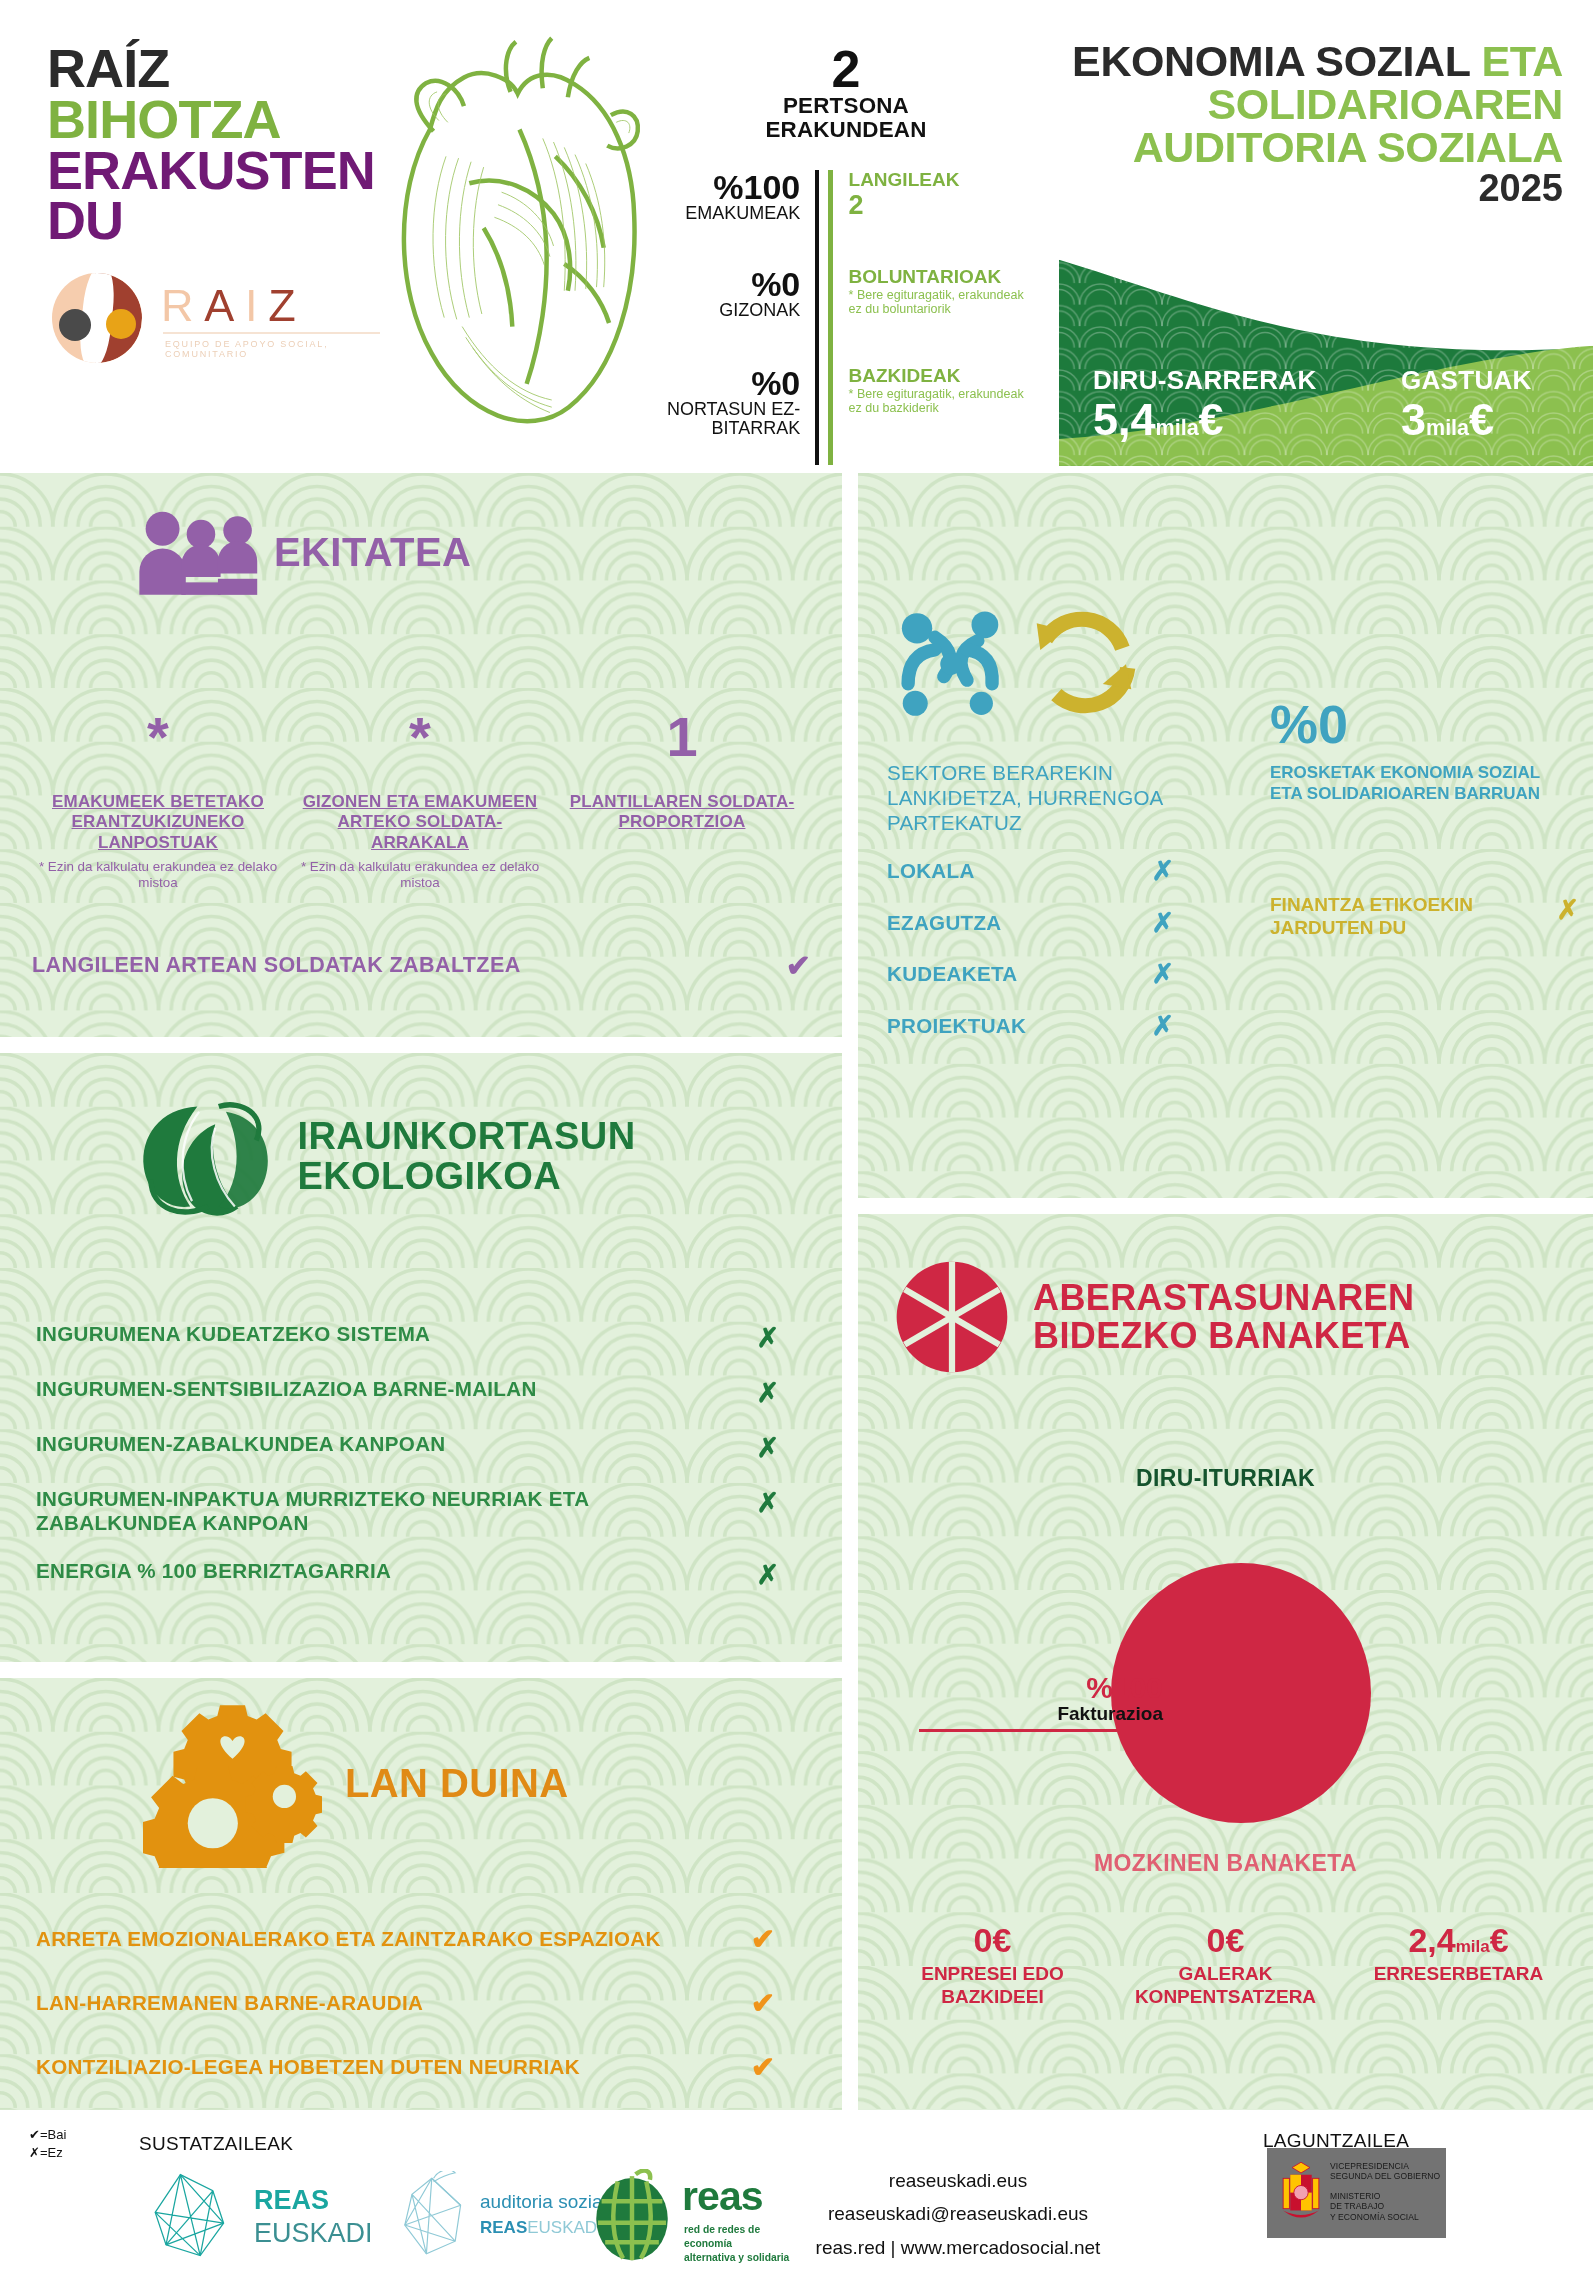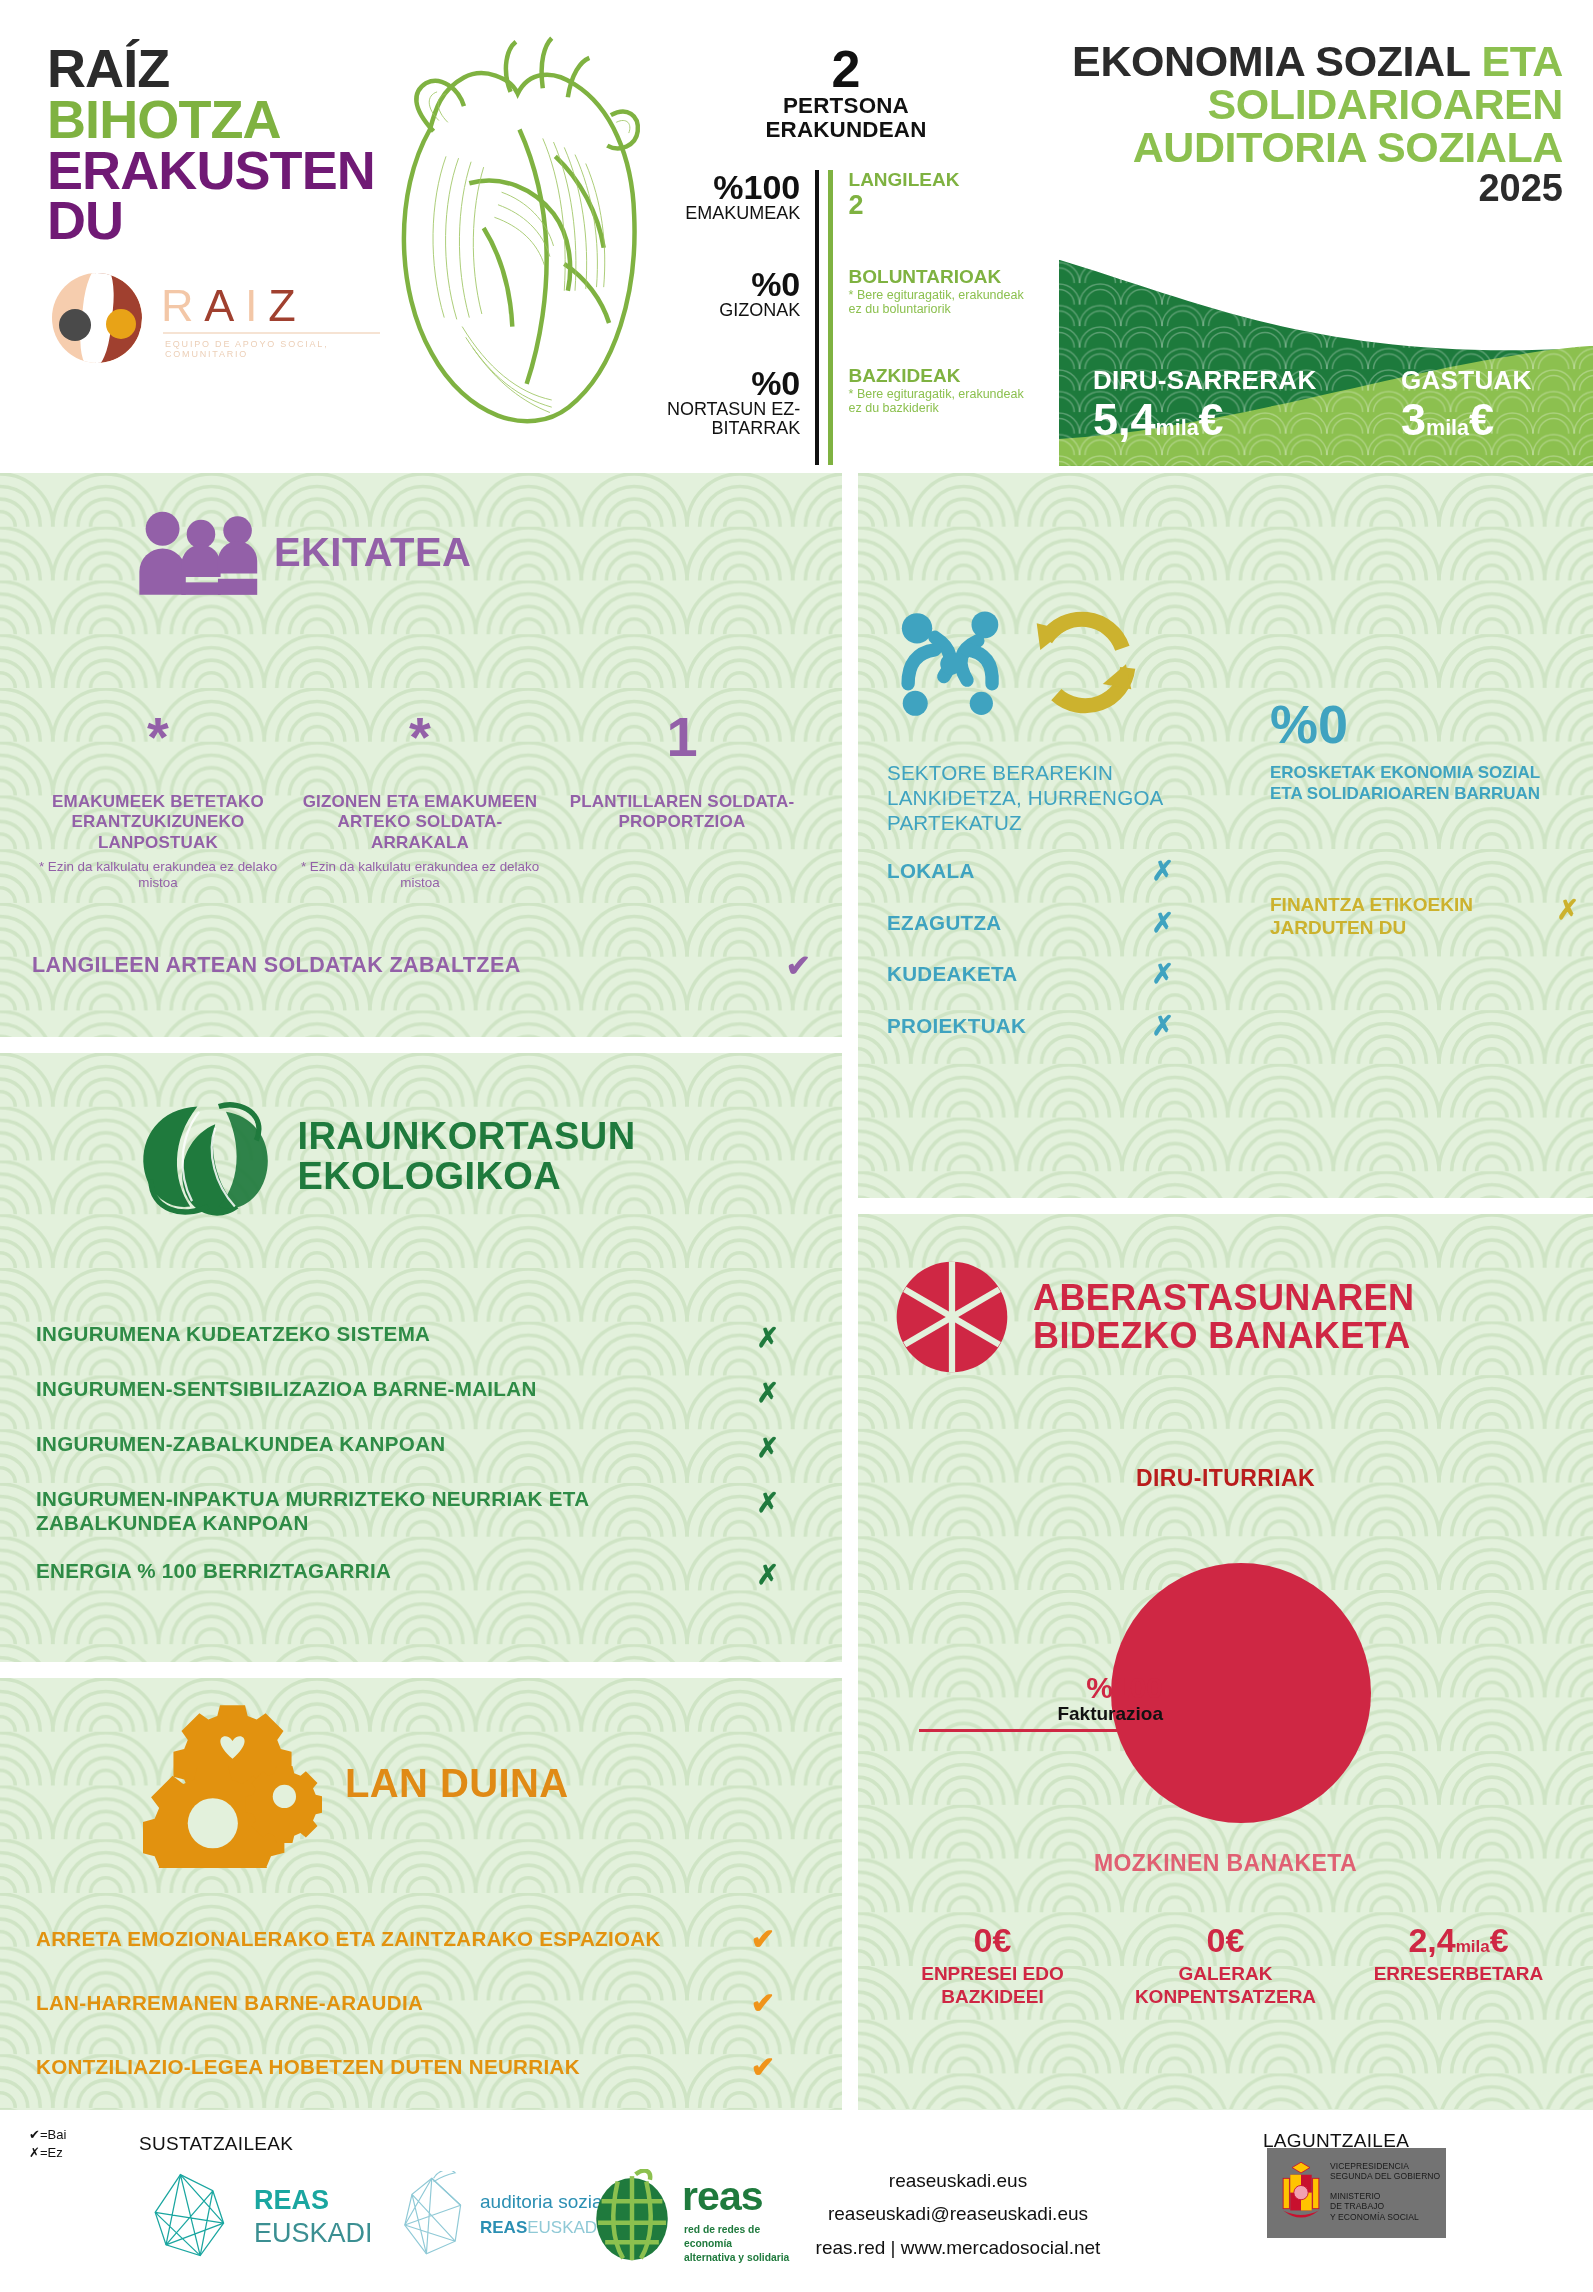--- a/index.html
+++ b/index.html
@@ -83,21 +83,21 @@
   
   .sechead{display:flex;align-items:center;gap:19.7px;}
   .sectitle{font-size:40px;font-weight:bold;letter-spacing:0.4px;line-height:1.0;}
 
   
   #p-ekitatea .sechead{position:absolute;left:143px;top:34px;}
   .purple{color:#9360a8;}
   #ek-cols{position:absolute;left:27px;top:242px;width:788px;display:flex;}
   #ek-cols .col{width:262px;text-align:center;padding:0 7.2px;}
   #ek-cols .mark{font-size:56px;font-weight:bold;color:#9360a8;line-height:.8;height:77px;}
-  #ek-cols .cap{font-size:17px;font-weight:bold;color:#9360a8;line-height:1.2;letter-spacing:0.2px;}
+  #ek-cols .cap{font-size:17px;font-weight:bold;color:#9360a8;line-height:1.2;letter-spacing:0.2px;text-decoration:underline;}
   #ek-cols .note{font-size:13.4px;color:#9360a8;line-height:1.2;margin-top:5.4px;}
   #ek-bottom{position:absolute;left:32px;top:475px;width:779px;display:flex;justify-content:space-between;align-items:center;}
   #ek-bottom .lbl{font-size:21.5px;font-weight:bold;color:#9360a8;letter-spacing:0.4px;}
   #ek-bottom .tick{font-size:30px;color:#9360a8;font-weight:bold;}
 
   
   #lk-head{position:absolute;left:29px;top:29px;width:690px;}
   #lk-head .h-blue{font-size:36px;font-weight:bold;color:#3fa3c0;letter-spacing:0.3px;}
   #lk-head .h-yell{font-size:36px;font-weight:bold;color:#ccb22e;letter-spacing:0.3px;line-height:1.02;}
   #lk-icons{position:absolute;left:34px;top:125px;width:269px;height:125px;}
@@ -125,21 +125,21 @@
   #ld-head{position:absolute;left:143px;top:19.7px;display:flex;align-items:center;gap:23px;}
   #ld-head .sectitle{color:#e08a15;font-size:40px;}
   #ld-list{position:absolute;left:36px;top:244px;width:770px;}
   .ldrow{display:flex;justify-content:space-between;align-items:center;margin-bottom:30px;}
   .ldrow .t{font-size:20.6px;font-weight:bold;color:#e2920f;letter-spacing:0.3px;}
   .ldrow .c{font-size:29px;font-weight:bold;color:#f0941a;padding-right:31px;}
 
   
   #ab-head{position:absolute;left:36px;top:45px;display:flex;align-items:center;gap:23px;}
   #ab-head .sectitle{color:#cf2744;font-size:36px;line-height:1.06;}
-  #ab-sub{position:absolute;left:0;top:251px;width:735px;text-align:center;font-size:23px;font-weight:bold;color:#b91c1c;letter-spacing:0.4px;}
+  #ab-sub{position:absolute;left:0;top:251px;width:735px;text-align:center;font-size:23px;font-weight:bold;color:#14532d;letter-spacing:0.4px;}
   #ab-pie{position:absolute;left:253px;top:349px;width:260px;height:260px;border-radius:50%;background:#cf2744;}
   #ab-callout{position:absolute;left:61px;top:459px;width:260px;}
   #ab-callout .v{font-size:30px;font-weight:bold;color:#cf2744;line-height:1;text-align:right;padding-right:16px;}
   #ab-callout .l{font-size:19px;font-weight:bold;color:#111;text-align:right;padding-right:16px;}
   #ab-callout .rule{margin-top:3.6px;height:3.6px;background:#cf2744;width:260px;}
   #ab-moz{position:absolute;left:0;top:636px;width:735px;text-align:center;font-size:23px;font-weight:bold;color:#e06073;letter-spacing:0.4px;}
   #ab-cols{position:absolute;left:18px;top:708px;width:699px;display:flex;}
   #ab-cols .col{width:233px;text-align:center;}
   #ab-cols .v{font-size:34px;font-weight:bold;color:#cf2744;line-height:1.1;}
   #ab-cols .v .mil{font-size:17px;}

